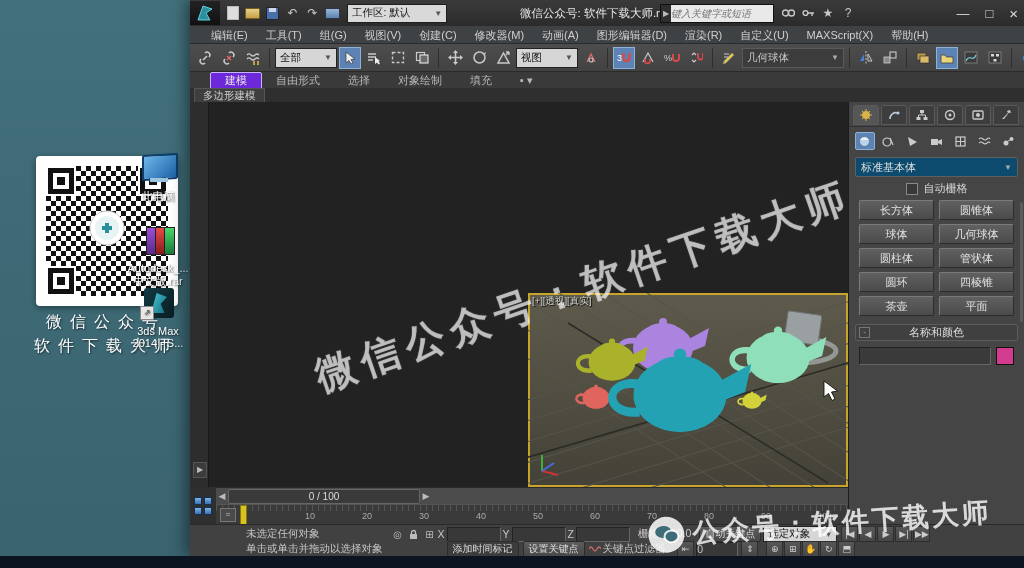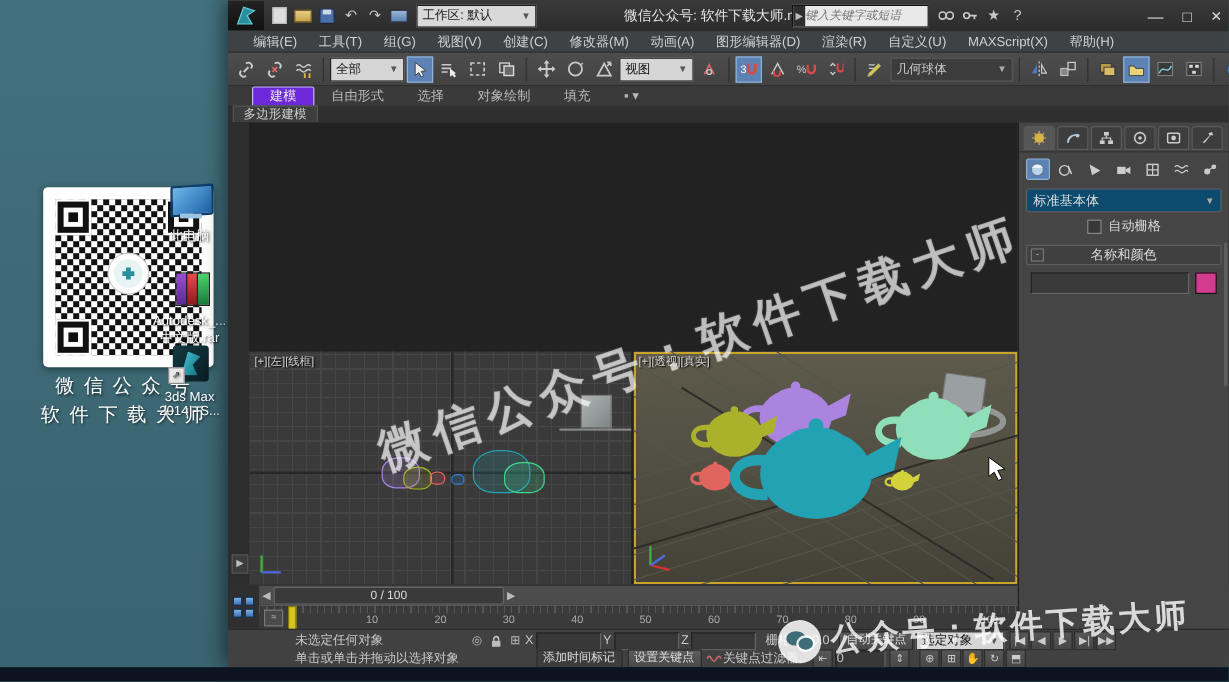--- a/index.html
+++ b/index.html
@@ -427,37 +427,20 @@
     <span class="rsub">多边形建模</span>
   </div>
 
   <div class="work">
     <div class="vtabstrip">
       <div class="strip-arrow">▶</div>
     </div>
 
 
 
-    <div class="vp" style="left:18px;top:191px;width:318px;height:194px">
-      <div class="axh" style="top:100px"></div>
-        <div class="axv" style="left:168px"></div>
-      <div class="vplab">[+][左][线框]</div>
-      <div class="wire" style="left: 110px; top: 88px; width: 32px; height: 26px; border-color: rgb(171, 132, 224); background: rgba(171, 132, 224, 0.18);"></div>
-      <div class="wire" style="left: 128px; top: 96px; width: 24px; height: 19px; border-color: rgb(170, 178, 44); background: rgba(170, 178, 44, 0.18);"></div>
-      <div class="wire" style="left: 150px; top: 100px; width: 13px; height: 11px; border-color: rgb(224, 101, 94); background: rgba(224, 101, 94, 0.18);"></div>
-      <div class="wire" style="left: 168px; top: 102px; width: 11px; height: 9px; border-color: rgb(47, 127, 214); background: rgba(47, 127, 214, 0.18);"></div>
-      <div class="wire" style="left: 186px; top: 82px; width: 48px; height: 36px; border-color: rgb(35, 162, 180); background: rgba(35, 162, 180, 0.18);"></div>
-      <div class="wire" style="left: 212px; top: 92px; width: 34px; height: 26px; border-color: rgb(63, 217, 139); background: rgba(63, 217, 139, 0.18);"></div>
-      <div class="gbox" style="left:276px;top:36px;width:24px;height:26px"></div>
-      <div class="gline" style="left:258px;top:64px;width:62px"></div>
-      <svg class="tripod" width="26" height="26">
-          <path d="M4 22 v-14" stroke="#3fae3f" stroke-width="2"></path>
-          <path d="M4 22 h16" stroke="#4a6ae0" stroke-width="2"></path>
-        </svg>
-    </div>
 
     <div class="vp vp-persp vp-act" style="left:338px;top:191px;width:320px;height:194px">
       <div class="vplab">[+][透视][真实]</div>
       <svg width="320" height="194" viewBox="0 0 320 194">
         <defs>
           <g id="tpsym">
             <ellipse cx="0" cy="0" rx="30" ry="24"></ellipse>
             <ellipse cx="0" cy="-19" rx="15" ry="6"></ellipse>
             <circle cx="0" cy="-26" r="4"></circle>
             <path d="M24 -8 L46 -20 L42 -2 L22 6 Z"></path>
@@ -581,20 +564,32 @@
           </span>
       </div>
       <div class="cp-dd">
         <span>标准基本体</span>
         <span class="ddv" style="color:#aaa">▼</span>
       </div>
       <div class="agrow">
         <span class="chk"></span>
         <span>自动栅格</span>
       </div>
+      <div class="btn-grid" id="cpbtns">
+          <div class="cpb">长方体</div>
+          <div class="cpb">圆锥体</div>
+          <div class="cpb">球体</div>
+          <div class="cpb">几何球体</div>
+          <div class="cpb">圆柱体</div>
+          <div class="cpb">管状体</div>
+          <div class="cpb">圆环</div>
+          <div class="cpb">四棱锥</div>
+          <div class="cpb">茶壶</div>
+          <div class="cpb">平面</div>
+        </div>
       <div class="roll">
           <span class="rm">-</span>
           <span>名称和颜色</span>
         </div>
       <div class="namebox">
         <div class="namefield"></div>
         <div class="swatch" style="background: rgb(210, 59, 142);"></div>
       </div>
       <div class="cp-scroll"></div>
     </div>

